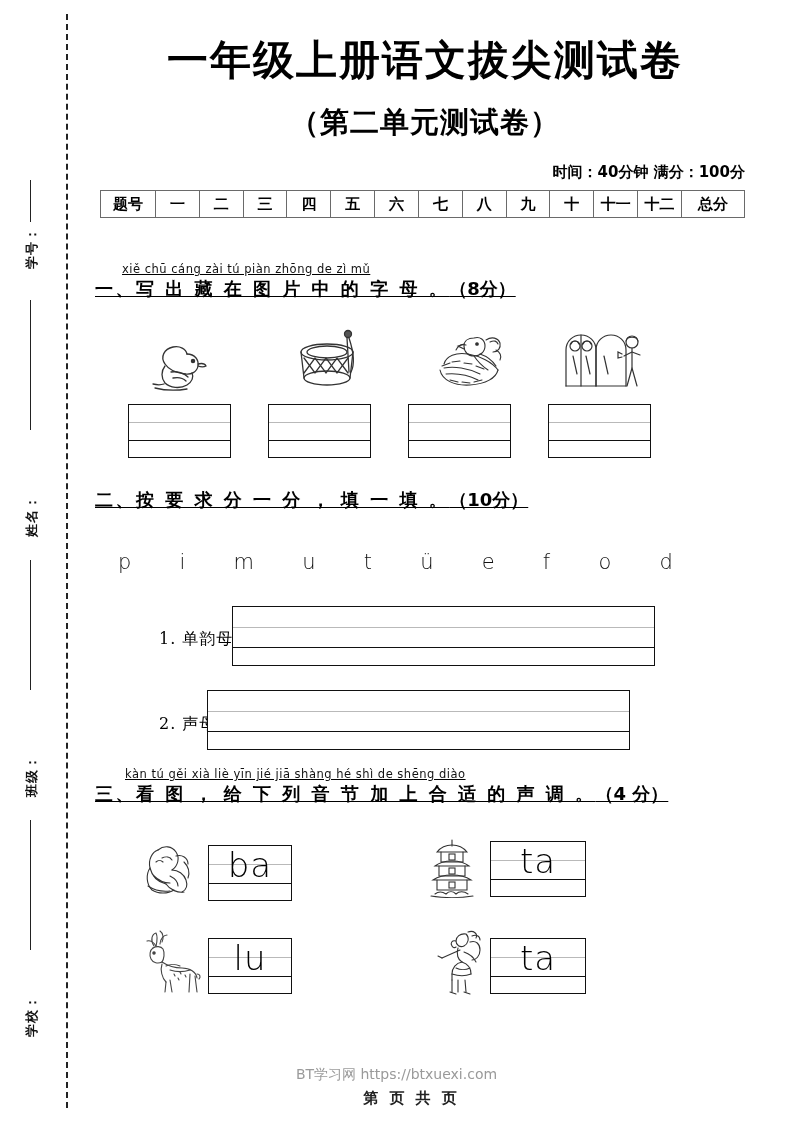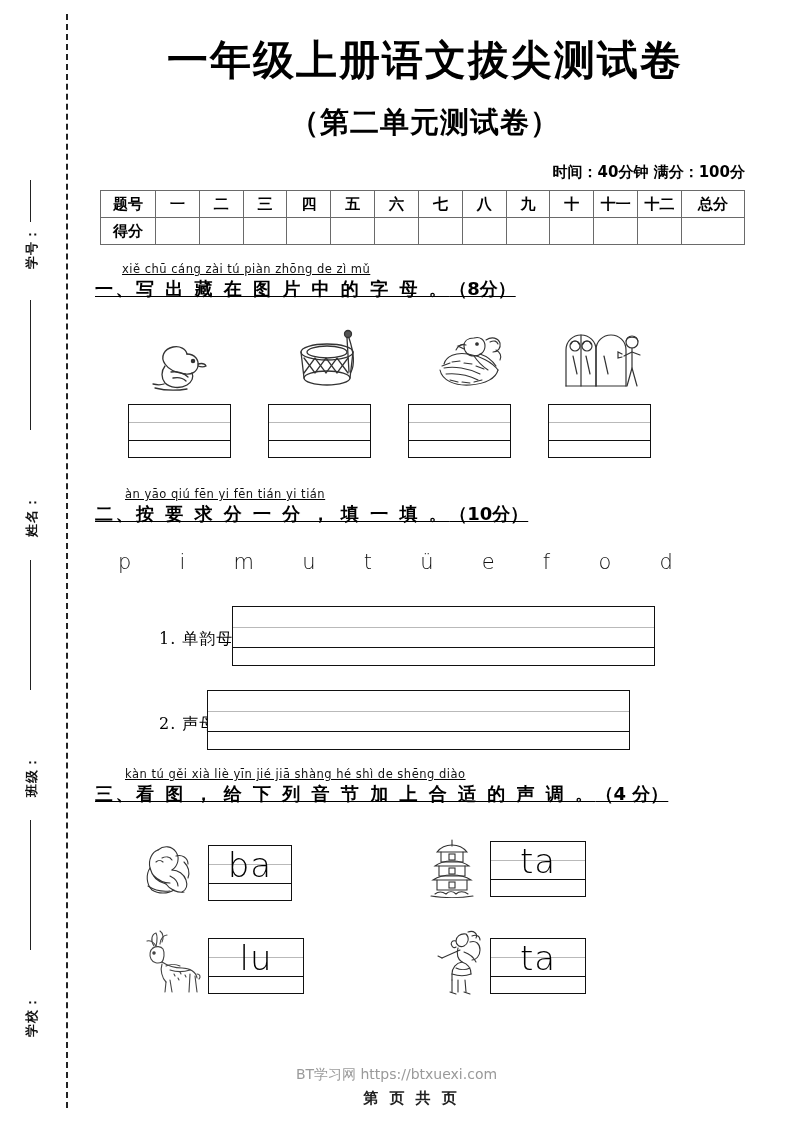--- a/index.html
+++ b/index.html
@@ -230,36 +230,20 @@
       <td>四</td>
       <td>五</td>
       <td>六</td>
       <td>七</td>
       <td>八</td>
       <td>九</td>
       <td>十</td>
       <td>十一</td>
       <td>十二</td>
       <td class="total">总分</td>
-    </tr>
-    <tr>
-      <td class="hdr-label">得分</td>
-      <td></td>
-      <td></td>
-      <td></td>
-      <td></td>
-      <td></td>
-      <td></td>
-      <td></td>
-      <td></td>
-      <td></td>
-      <td></td>
-      <td></td>
-      <td></td>
-      <td class="total"></td>
     </tr>
   </tbody>
 </table>
 
 <div class="q-block" style="top:262px;">
   <div class="q-pinyin" style="margin-left:27px;">xiě chū cáng zài  tú  piàn zhōng de   zì   mǔ</div>
   <div class="q-title">
     <span>一、</span><span>写 出 藏 在 图 片 中 的 字 母 。</span><span class="pts">（8分）</span>
   </div>
 </div>
@@ -358,21 +342,20 @@
   <div class="ln third" style="top:35px;"></div>
   <div class="syl" style="top:8px;"></div>
 </div>
 <div class="tianzi" style="left:548px;top:404px;width:103px;height:54px;">
   <div class="ln mid" style="top:17px;"></div>
   <div class="ln third" style="top:35px;"></div>
   <div class="syl" style="top:8px;"></div>
 </div>
 
 <div class="q-block" style="top:487px;">
-  <div class="q-pinyin" style="margin-left:30px;">àn  yāo qiú fēn  yi  fēn    tián  yi  tián</div>
   <div class="q-title">
     <span>二、</span><span>按 要 求 分 一 分 ， 填 一 填 。</span><span class="pts">（10分）</span>
   </div>
 </div>
 
 <div id="q2-letters">
   <span>p</span>
   <span>i</span>
   <span>m</span>
   <span>u</span>
@@ -466,21 +449,21 @@
       <path d="M22 34 C20 40 22 48 26 52"></path>
       <path d="M26 52 L25 62 M30 50 L32 62"></path>
       <path d="M50 44 L49 62 M55 46 L57 62"></path>
       <path d="M30 40 C36 42 44 42 50 40"></path>
       <path d="M34 44 L35 46 M40 42 L41 44 M45 45 L46 47 M38 48 L39 50"></path>
       <path d="M57 44 C60 44 61 47 59 49"></path>
       <path d="M26 36 C30 34 36 34 40 36"></path>
     </g>
   </svg>
 </div>
-<div class="tianzi" style="left:208px;top:938px;width:96px;height:56px;">
+<div class="tianzi" style="left:208px;top:938px;width:84px;height:56px;">
   <div class="ln mid" style="top:18px;"></div>
   <div class="ln third" style="top:37px;"></div>
   <div class="syl" style="top:2px;">lu</div>
 </div>
 
 <div class="fig" style="left:432px;top:928px;">
   <svg width="52" height="70" viewBox="0 0 52 70">
     <g fill="none" stroke="#333" stroke-width="1.1" stroke-linecap="round">
       <path d="M36 4 C42 2 46 6 44 10"></path>
       <path d="M34 6 C38 10 36 16 32 18 C28 20 24 17 24 13 C24 9 28 5 34 6"></path>

